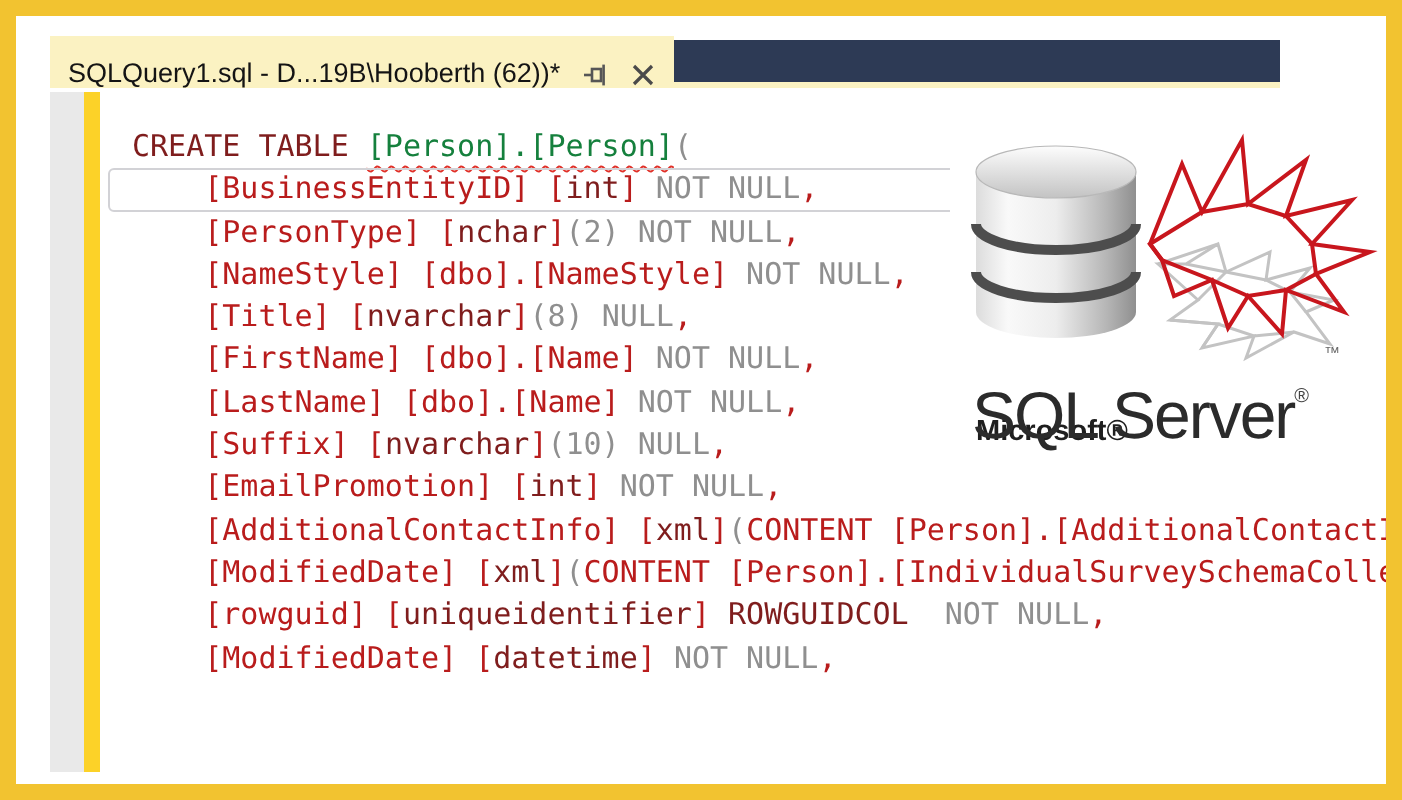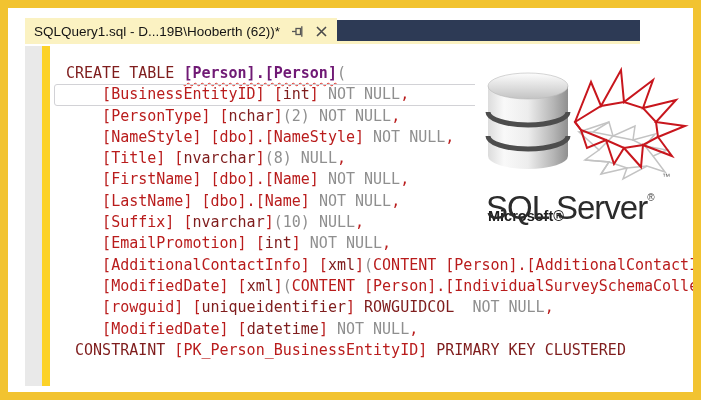--- a/index.html
+++ b/index.html
@@ -2,39 +2,39 @@
 <html><head>
 <meta charset="utf-8">
 <style>
   html,body{margin:0;padding:0;background:#fff;}
   .app{position:relative;width:701px;height:400px;background:#F2C330;overflow:hidden;
        font-family:"Liberation Sans",sans-serif;}
   .canvas{position:absolute;inset:8px;background:#ffffff;overflow:hidden;}
 
   
   .tabbar{position:absolute;left:17px;top:10px;display:flex;align-items:flex-start;}
-  .tab{background:#FBF2C2;height:26px;display:flex;align-items:center;
+  .tab{background:#FBF2C2;height:26px;display:flex;align-items:flex-end;
        padding:0 9px 0 9px;gap:10px;}
   .tab-title{font-size:13.5px;color:#141414;white-space:nowrap;}
   .tab-icon{display:flex;align-items:center;justify-content:center;width:14px;height:14px;cursor:pointer;}
   .navy{width:303px;height:21px;margin-top:2px;background:#2D3A55;border-bottom:3px solid #FBF2C2;}
 
   
   .editor{position:absolute;left:17px;top:38px;right:0;height:340px;display:flex;}
   .glyph-margin{width:17px;background:#E9E9E9;}
   .track-strip{width:8px;background:#FCD228;}
   .code{flex:1;overflow:hidden;padding:17px 0 0 4px;
         font-family:"DejaVu Sans Mono","Liberation Mono",monospace;
         font-size:15px;line-height:21.3px;}
   .line{height:21.3px;white-space:pre;padding-left:12px;}
   .line.current{outline:1px solid #D2D2D6;outline-offset:-1px;border-radius:3px;}
   .tok-kw{color:#7f1d1d;}
   .tok-pl{color:#b91c1c;}
   .tok-gr{color:#8F8F8F;}
-  .tok-sq{color:#701a75;text-decoration:underline wavy #E03028 1px;text-underline-offset:3.5px;font-weight:bold;}
+  .tok-sq{color:#15803d;text-decoration:underline wavy #E03028 1px;text-underline-offset:3.5px;}
 
   
   .logo{position:absolute;left:467px;top:52px;width:218px;height:178px;background:#fff;}
   .logo svg{position:absolute;left:0;top:0;}
   .ms{position:absolute;left:13px;top:116px;font-size:14.5px;font-weight:700;color:#1E1E1E;letter-spacing:0;margin-top:32px;}
   .prod{position:absolute;left:11px;top:129px;font-size:33px;font-weight:400;
         color:#2B2B2B;letter-spacing:-1px;white-space:nowrap;}
   .prod .reg{font-size:10px;vertical-align:18px;letter-spacing:0;color:#444;}
   .tm{position:absolute;left:187px;top:112px;font-size:8px;color:#666;}
 </style>
@@ -75,21 +75,20 @@
           <div class="line"><span class="tok-pl">    [NameStyle] [dbo].[NameStyle] </span><span class="tok-gr">NOT NULL</span><span class="tok-pl">,</span></div>
           <div class="line"><span class="tok-pl">    [Title] [</span><span class="tok-kw">nvarchar</span><span class="tok-pl">]</span><span class="tok-gr">(8)</span><span class="tok-pl"> </span><span class="tok-gr">NULL</span><span class="tok-pl">,</span></div>
           <div class="line"><span class="tok-pl">    [FirstName] [dbo].[Name] </span><span class="tok-gr">NOT NULL</span><span class="tok-pl">,</span></div>
           <div class="line"><span class="tok-pl">    [LastName] [dbo].[Name] </span><span class="tok-gr">NOT NULL</span><span class="tok-pl">,</span></div>
           <div class="line"><span class="tok-pl">    [Suffix] [</span><span class="tok-kw">nvarchar</span><span class="tok-pl">]</span><span class="tok-gr">(10)</span><span class="tok-pl"> </span><span class="tok-gr">NULL</span><span class="tok-pl">,</span></div>
           <div class="line"><span class="tok-pl">    [EmailPromotion] [</span><span class="tok-kw">int</span><span class="tok-pl">] </span><span class="tok-gr">NOT NULL</span><span class="tok-pl">,</span></div>
           <div class="line"><span class="tok-pl">    [AdditionalContactInfo] [</span><span class="tok-kw">xml</span><span class="tok-pl">]</span><span class="tok-gr">(</span><span class="tok-pl">CONTENT [Person].[AdditionalContactInfoSchemaCollection]</span></div>
           <div class="line"><span class="tok-pl">    [ModifiedDate] [</span><span class="tok-kw">xml</span><span class="tok-pl">]</span><span class="tok-gr">(</span><span class="tok-pl">CONTENT [Person].[IndividualSurveySchemaCollection]</span></div>
           <div class="line"><span class="tok-pl">    [rowguid] [</span><span class="tok-kw">uniqueidentifier</span><span class="tok-pl">] </span><span class="tok-kw">ROWGUIDCOL</span><span class="tok-pl">  </span><span class="tok-gr">NOT NULL</span><span class="tok-pl">,</span></div>
           <div class="line"><span class="tok-pl">    [ModifiedDate] [</span><span class="tok-kw">datetime</span><span class="tok-pl">] </span><span class="tok-gr">NOT NULL</span><span class="tok-pl">,</span></div>
-          <div class="line"><span class="tok-pl"> </span><span class="tok-kw">CONSTRAINT</span><span class="tok-pl"> [PK_Person_BusinessEntityID] </span><span class="tok-kw">PRIMARY KEY CLUSTERED</span></div>
         </div>
     </div>
 
     <div class="logo">
       <svg width="218" height="122" viewBox="0 0 218 122">
         <defs>
           <linearGradient id="gb" x1="0" y1="0" x2="1" y2="0">
             <stop offset="0" stop-color="#DCDCDC"></stop>
             <stop offset="0.2" stop-color="#F9F9F9"></stop>
             <stop offset="0.5" stop-color="#EDEDED"></stop>

